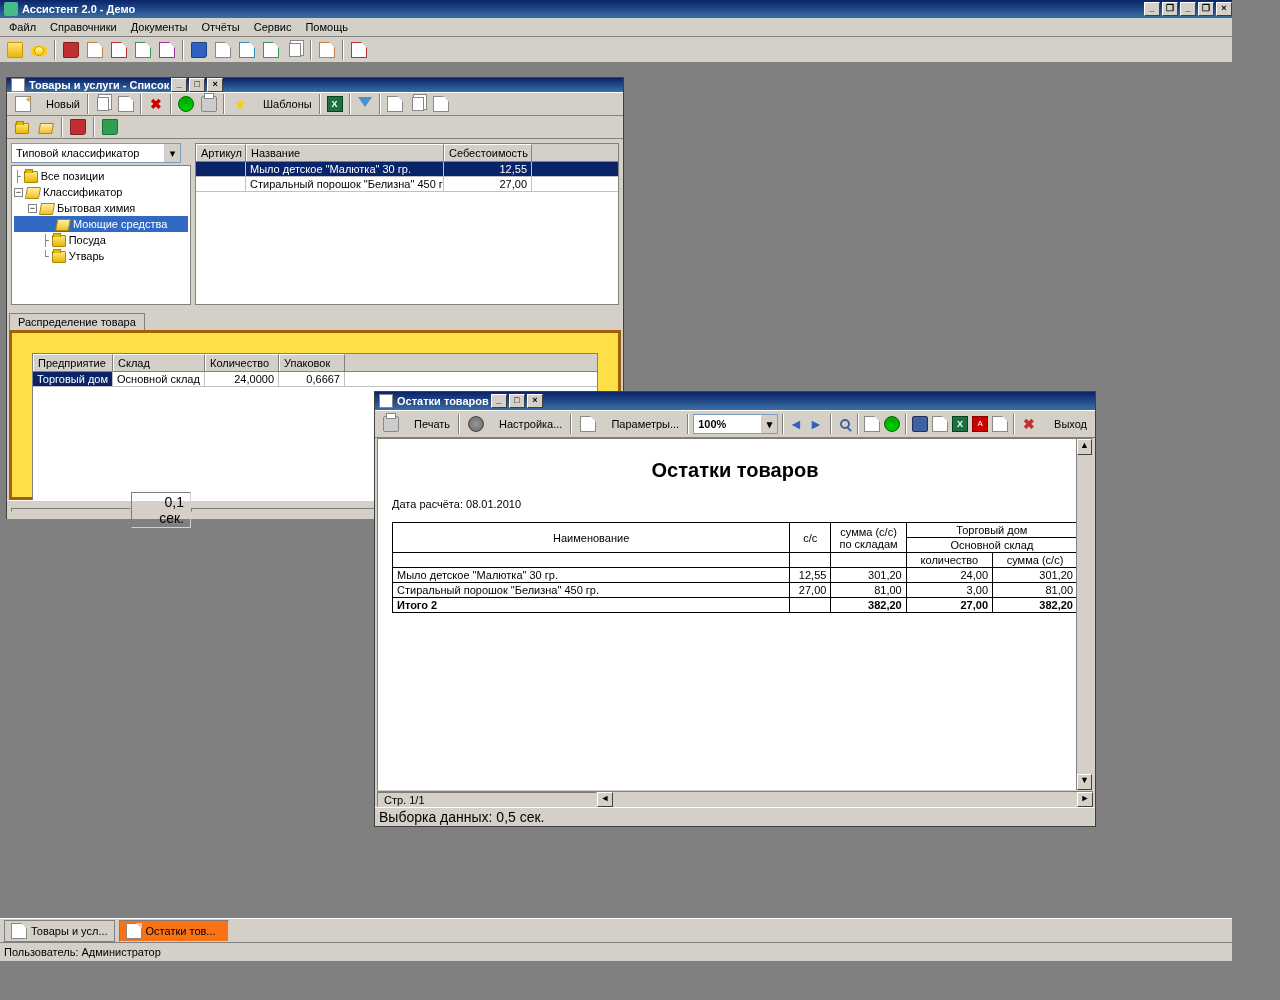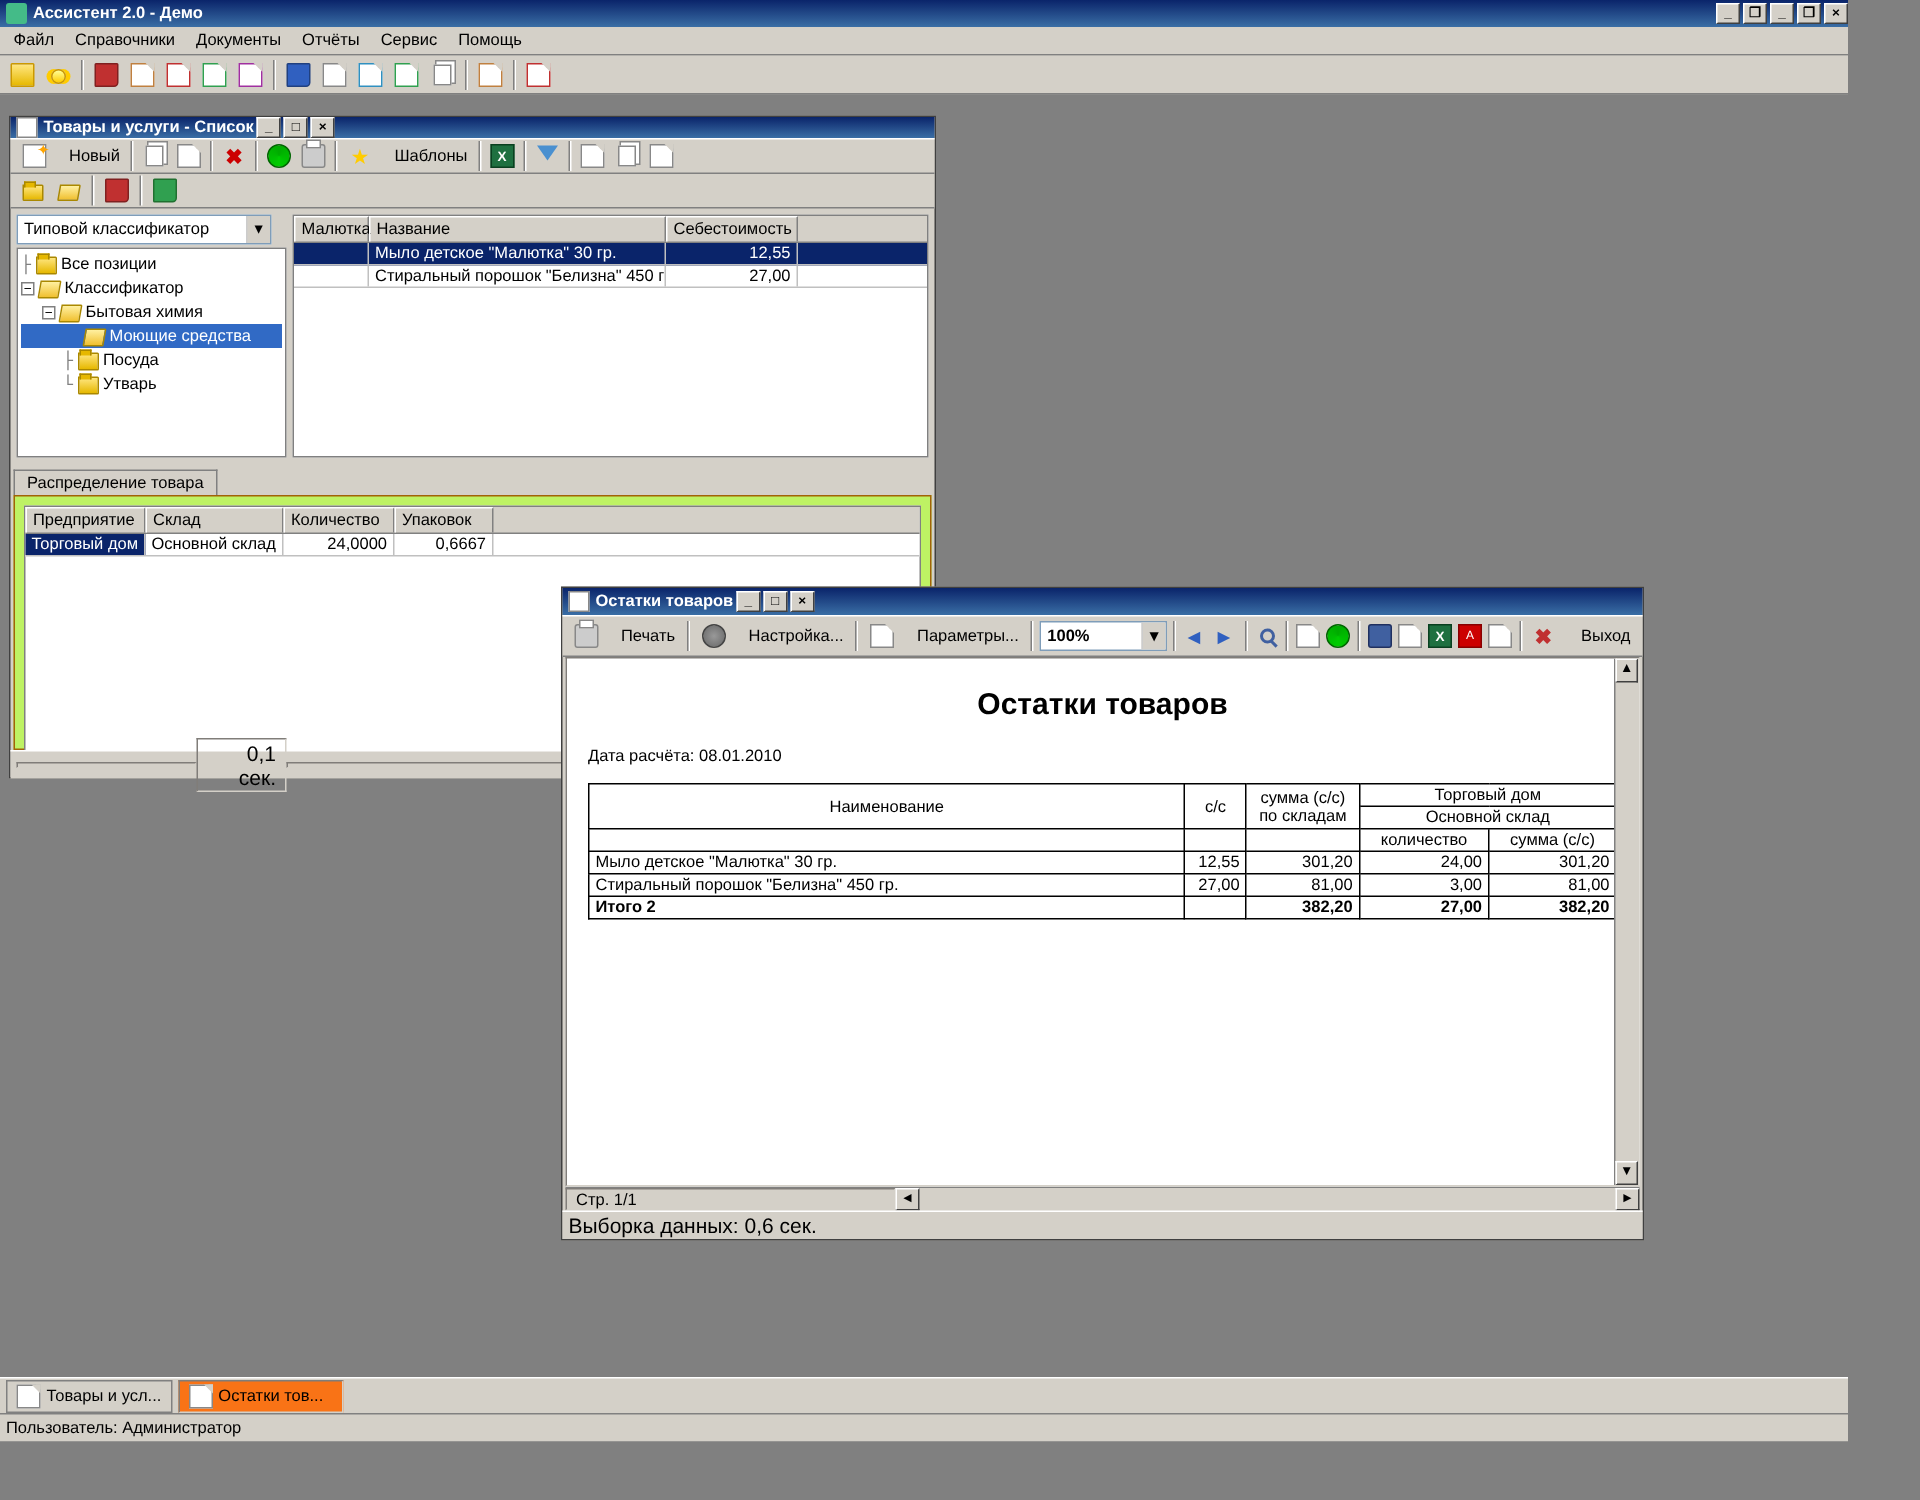--- a/index.html
+++ b/index.html
@@ -80,21 +80,21 @@
 .grid-hdr { display: flex; background: #d4d0c8; border-bottom: 1px solid #808080; }
 .grid-hdr-cell { padding: 2px 4px; border-right: 1px solid #808080; border-top: 1px solid #fff; border-left: 1px solid #fff; font-weight: normal; }
 .grid-row { display: flex; border-bottom: 1px solid #c0c0c0; }
 .grid-row.sel { background: #0a246a; color: #fff; }
 .grid-cell { padding: 1px 4px; border-right: 1px solid #c0c0c0; overflow: hidden; white-space: nowrap; }
 .grid-body { background: #fff; }
 
 
 .tab-strip { display: flex; margin-top: 4px; padding-left: 2px; }
 .tab { border: 1px solid #808080; border-bottom: none; padding: 2px 8px; background: #d4d0c8; }
-.tab-content { border: 1px solid #a16207; background: #bef264; padding: 6px; margin: 0 2px; }
+.tab-content { border: 3px solid #a16207; background: #fde047; padding: 20px; margin: 0 2px; }
 
 
 .statusbar { height: 19px; background: #d4d0c8; border-top: 1px solid #fff; display: flex; align-items: center; padding-left: 4px; font-size: 14px; }
 .statusbar .cell { border: 1px inset #d4d0c8; padding: 1px 6px; }
 
 
 .taskbar { position: absolute; bottom: 19px; left: 0; right: 0; height: 24px; background: #d4d0c8; border-top: 1px solid #fff; display: flex; align-items: center; padding-left: 4px; gap: 4px; }
 .task-btn { border: 1px solid #808080; background: #d4d0c8; padding: 2px 6px; display: flex; align-items: center; gap: 4px; min-width: 110px; cursor: pointer; }
 .task-btn.pressed { border: 1px inset #d4d0c8; background: #f97316; }
 
@@ -312,21 +312,21 @@
               <span class="tree-lines">└</span>
               <span class="tree-icon ico-folder-sm"></span>
               <span>Утварь</span>
             </div>
         </div>
       </div>
 
       <div style="flex:1;">
         <div class="grid" style="height:162px;">
           <div class="grid-hdr">
-            <div class="grid-hdr-cell" style="width:50px;">Малютка</div>
+            <div class="grid-hdr-cell" style="width:50px;">Артикул</div>
             <div class="grid-hdr-cell" style="width:198px;">Название</div>
             <div class="grid-hdr-cell" style="width:88px;">Себестоимость</div>
           </div>
           <div class="grid-body">
             <div class="grid-row sel">
               <div class="grid-cell" style="width:50px;"></div>
               <div class="grid-cell" style="width:198px;">Мыло детское "Малютка" 30 гр.</div>
               <div class="grid-cell num" style="width:88px; text-align:right;">12,55</div>
             </div>
             <div class="grid-row">
@@ -494,21 +494,21 @@
     </div>
 
     <div class="rpt-hscroll">
       <div class="label">Стр. 1/1</div>
       <div class="track">
         <div class="btn">◄</div>
         <div class="btn">►</div>
       </div>
     </div>
     <div class="statusbar">
-      <span>Выборка данных: 0,6 сек.</span>
+      <span>Выборка данных: 0,5 сек.</span>
     </div>
   </div>
 
 </div>
 
 <div class="taskbar">
   <div class="task-btn">
       <span class="ico ico-doc"></span>
       <span>Товары и усл...</span>
     </div>

